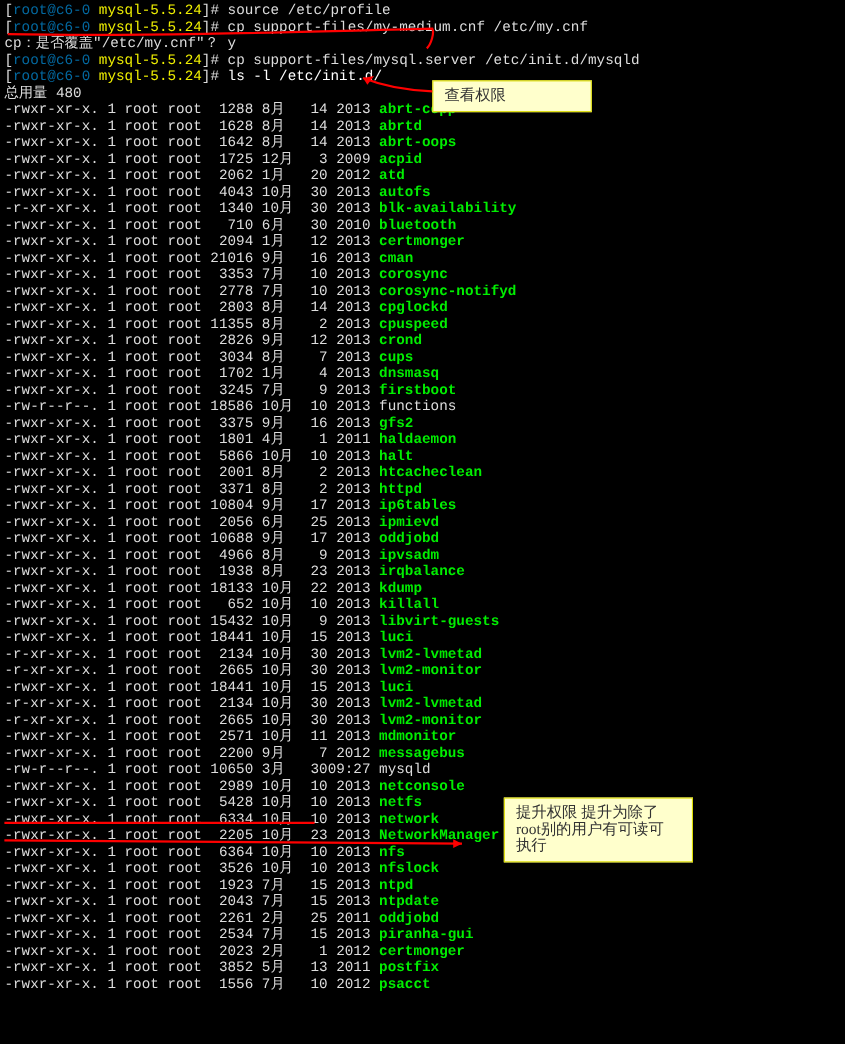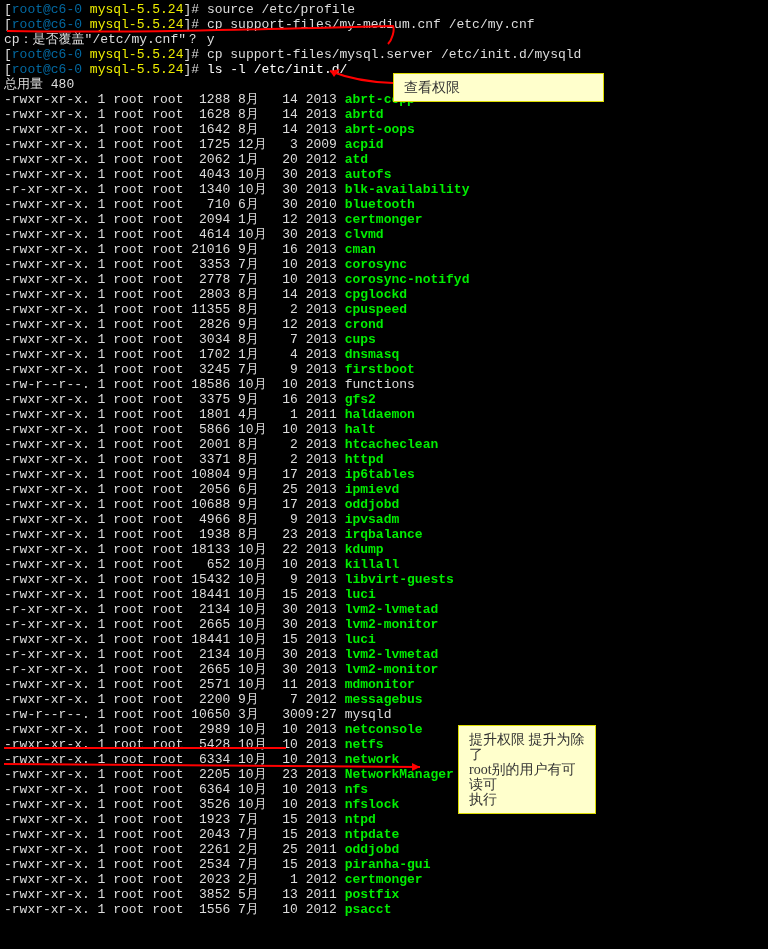--- a/index.html
+++ b/index.html
@@ -49,21 +49,20 @@
     <div class="line"><span class="white">总用量 480</span></div>
     <div class="line"><span class="white">-rwxr-xr-x. 1 root root  1288 8月   14 2013 </span><span class="green">abrt-ccpp</span></div>
     <div class="line"><span class="white">-rwxr-xr-x. 1 root root  1628 8月   14 2013 </span><span class="green">abrtd</span></div>
     <div class="line"><span class="white">-rwxr-xr-x. 1 root root  1642 8月   14 2013 </span><span class="green">abrt-oops</span></div>
     <div class="line"><span class="white">-rwxr-xr-x. 1 root root  1725 12月   3 2009 </span><span class="green">acpid</span></div>
     <div class="line"><span class="white">-rwxr-xr-x. 1 root root  2062 1月   20 2012 </span><span class="green">atd</span></div>
     <div class="line"><span class="white">-rwxr-xr-x. 1 root root  4043 10月  30 2013 </span><span class="green">autofs</span></div>
     <div class="line"><span class="white">-r-xr-xr-x. 1 root root  1340 10月  30 2013 </span><span class="green">blk-availability</span></div>
     <div class="line"><span class="white">-rwxr-xr-x. 1 root root   710 6月   30 2010 </span><span class="green">bluetooth</span></div>
     <div class="line"><span class="white">-rwxr-xr-x. 1 root root  2094 1月   12 2013 </span><span class="green">certmonger</span></div>
-    <div class="line"><span class="white">-rwxr-xr-x. 1 root root  4614 10月  30 2013 </span><span class="green">clvmd</span></div>
     <div class="line"><span class="white">-rwxr-xr-x. 1 root root 21016 9月   16 2013 </span><span class="green">cman</span></div>
     <div class="line"><span class="white">-rwxr-xr-x. 1 root root  3353 7月   10 2013 </span><span class="green">corosync</span></div>
     <div class="line"><span class="white">-rwxr-xr-x. 1 root root  2778 7月   10 2013 </span><span class="green">corosync-notifyd</span></div>
     <div class="line"><span class="white">-rwxr-xr-x. 1 root root  2803 8月   14 2013 </span><span class="green">cpglockd</span></div>
     <div class="line"><span class="white">-rwxr-xr-x. 1 root root 11355 8月    2 2013 </span><span class="green">cpuspeed</span></div>
     <div class="line"><span class="white">-rwxr-xr-x. 1 root root  2826 9月   12 2013 </span><span class="green">crond</span></div>
     <div class="line"><span class="white">-rwxr-xr-x. 1 root root  3034 8月    7 2013 </span><span class="green">cups</span></div>
     <div class="line"><span class="white">-rwxr-xr-x. 1 root root  1702 1月    4 2013 </span><span class="green">dnsmasq</span></div>
     <div class="line"><span class="white">-rwxr-xr-x. 1 root root  3245 7月    9 2013 </span><span class="green">firstboot</span></div>
     <div class="line"><span class="white">-rw-r--r--. 1 root root 18586 10月  10 2013 </span><span class="white">functions</span></div>
@@ -97,22 +96,22 @@
     <div class="line"><span class="white">-rwxr-xr-x. 1 root root  3526 10月  10 2013 </span><span class="green">nfslock</span></div>
     <div class="line"><span class="white">-rwxr-xr-x. 1 root root  1923 7月   15 2013 </span><span class="green">ntpd</span></div>
     <div class="line"><span class="white">-rwxr-xr-x. 1 root root  2043 7月   15 2013 </span><span class="green">ntpdate</span></div>
     <div class="line"><span class="white">-rwxr-xr-x. 1 root root  2261 2月   25 2011 </span><span class="green">oddjobd</span></div>
     <div class="line"><span class="white">-rwxr-xr-x. 1 root root  2534 7月   15 2013 </span><span class="green">piranha-gui</span></div>
     <div class="line"><span class="white">-rwxr-xr-x. 1 root root  2023 2月    1 2012 </span><span class="green">certmonger</span></div>
     <div class="line"><span class="white">-rwxr-xr-x. 1 root root  3852 5月   13 2011 </span><span class="green">postfix</span></div>
     <div class="line"><span class="white">-rwxr-xr-x. 1 root root  1556 7月   10 2012 </span><span class="green">psacct</span></div>
   </div>
 
-<div class="note" style="left:393px; top:73px; width:211px;">查看权限</div>
-<div class="note" style="left:458px; top:725px; width:138px;">提升权限 提升为除了
+<div class="note" style="left:393px; top:73px; width:145px;">查看权限</div>
+<div class="note" style="left:458px; top:725px; width:172px;">提升权限 提升为除了
 root别的用户有可读可
 执行</div>
 
 <svg class="red-arrow" style="left:0;top:0" width="768" height="949">
 
   <path d="M 393 83 C 360 82 340 75 330 71" stroke="#ff0000" stroke-width="2" fill="none"></path>
   <path d="M 330 71 l 10 -2 l -6 8 z" fill="#ff0000" stroke="none"></path>
 
   <path d="M 7 31 C 120 33 240 30 393 26 C 395 30 392 40 388 44" stroke="#ff0000" stroke-width="2" fill="none"></path>
 

